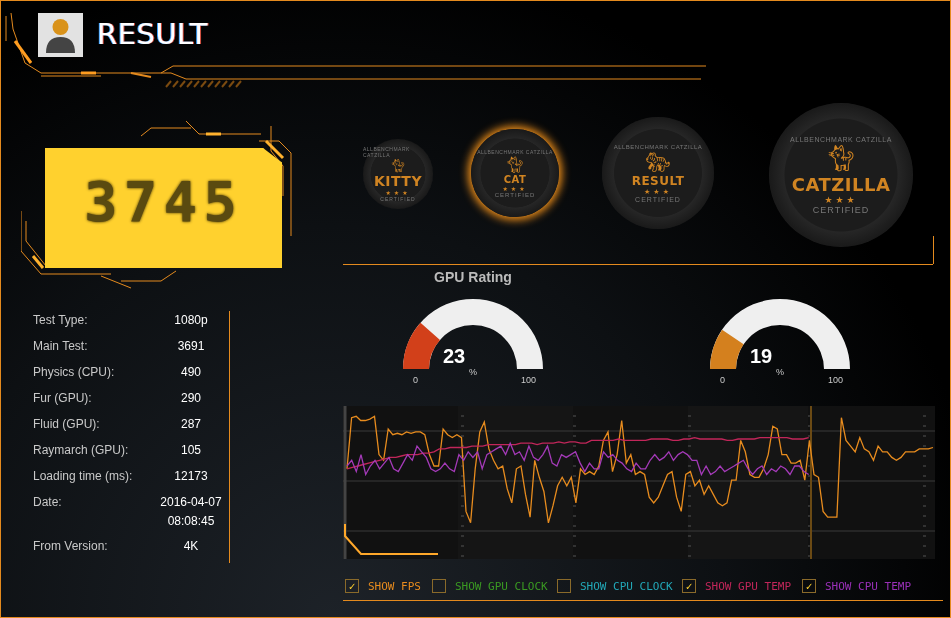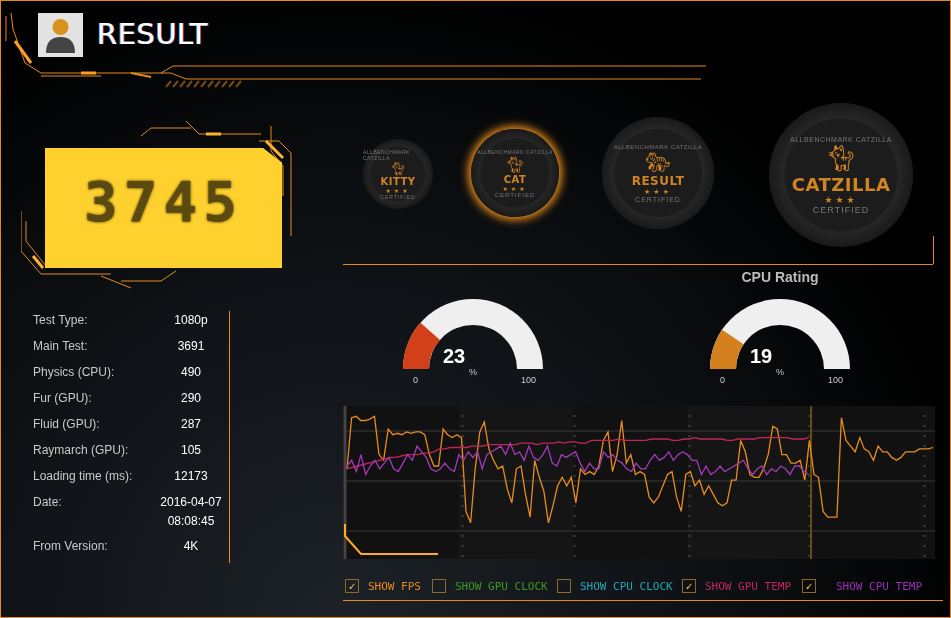--- a/index.html
+++ b/index.html
@@ -112,21 +112,21 @@
     <div class="stat-value" style="top:494px">2016-04-07</div>
     <div class="stat-value" style="top:513px">08:08:45</div>
     <div class="stat-label" style="top:538px">From Version:</div>
     <div class="stat-value" style="top:538px">4K</div>
   </div>
   <div id="stats-divider" class="abs"></div>
 
   <div class="badge" style="left:362px;top:138px;width:70px;height:70px;">
     <span class="ring" style="font-size:5px">ALLBENCHMARK CATZILLA</span>
     <span style="color:#d08422;font-size:13px;">🐈︎</span>
-    <span class="bname" style="font-size:10px">KITTY</span>
+    <span class="bname" style="font-size:14px">KITTY</span>
     <span class="stars" style="font-size:6px">★★★</span>
     <span class="cert" style="font-size:5px">CERTIFIED</span>
   </div>
   <div class="badge" style="left:470px;top:128px;width:88px;height:88px;box-shadow:0 0 8px 3px #f0901a;">
     <span class="ring" style="font-size:5px">ALLBENCHMARK CATZILLA</span>
     <span style="color:#d08422;font-size:16px;">🐈︎</span>
     <span class="bname" style="font-size:10px">CAT</span>
     <span class="stars" style="font-size:6px">★★★</span>
     <span class="cert" style="font-size:6px">CERTIFIED</span>
   </div>
@@ -140,30 +140,30 @@
   <div class="badge" style="left:768px;top:102px;width:144px;height:144px;">
     <span class="ring" style="font-size:7px">ALLBENCHMARK CATZILLA</span>
     <span style="color:#d08422;font-size:26px;">🐈︎</span>
     <span class="bname" style="font-size:18px">CATZILLA</span>
     <span class="stars" style="font-size:9px">★★★</span>
     <span class="cert" style="font-size:9px">CERTIFIED</span>
   </div>
   <div id="badge-divider" class="abs"></div>
   <div id="badge-divider-v" class="abs"></div>
 
+  <div class="gauge-title" style="left:392px;top:268px">GPU Rating</div>
   <svg class="abs" style="left:400px;top:296px" width="144" height="72">
     <path id="g0-bg" d="M2,71.99999999999999 A70,70 0 0 1 142,72 L116,72 A44,44 0 0 0 28,72 Z" fill="#efefef"></path>
     <path id="g0-fill" d="M2,71.99999999999999 A70,70 0 0 1 19.492225125867826,25.708169427344373 L38.99511293625978,42.90227792575932 A44,44 0 0 0 28,72 Z" fill="#d2401a"></path>
   </svg>
   <div class="gauge-val" style="left:442px;top:344px">23</div>
   <div class="gauge-pct" style="left:462px;top:366px">%</div>
   <div class="gauge-tick" style="left:412px;top:374px">0</div>
   <div class="gauge-tick" style="left:520px;top:374px">100</div>
 
-  <div class="gauge-title" style="left:699px;top:268px">CPU Rating</div>
   <svg class="abs" style="left:707px;top:296px" width="144" height="72">
     <path id="g1-bg" d="M2,71.99999999999999 A70,70 0 0 1 142,72 L116,72 A44,44 0 0 0 28,72 Z" fill="#efefef"></path>
     <path id="g1-fill" d="M2,71.99999999999999 A70,70 0 0 1 14.104359800780678,32.654163550350845 L35.60845473191928,47.268331374506246 A44,44 0 0 0 28,72 Z" fill="#d4801e"></path>
   </svg>
   <div class="gauge-val" style="left:749px;top:344px">19</div>
   <div class="gauge-pct" style="left:769px;top:366px">%</div>
   <div class="gauge-tick" style="left:719px;top:374px">0</div>
   <div class="gauge-tick" style="left:827px;top:374px">100</div>
 
   <div id="chart" class="abs">
@@ -269,16 +269,16 @@
   <div class="opt" style="left:556px">
     <span class="cb"></span>
     <span style="color: rgb(34, 168, 184);">SHOW CPU CLOCK</span>
   </div>
   <div class="opt" style="left:681px">
     <span class="cb">✓</span>
     <span style="color: rgb(194, 38, 90);">SHOW GPU TEMP</span>
   </div>
   <div class="opt" style="left:801px">
     <span class="cb">✓</span>
-    <span style="color: rgb(154, 48, 184); margin-left: 11px;">SHOW CPU TEMP</span>
+    <span style="color: rgb(154, 48, 184);">SHOW CPU TEMP</span>
   </div>
   <div id="opt-divider" class="abs"></div>
 </div>
 
 </body></html>

